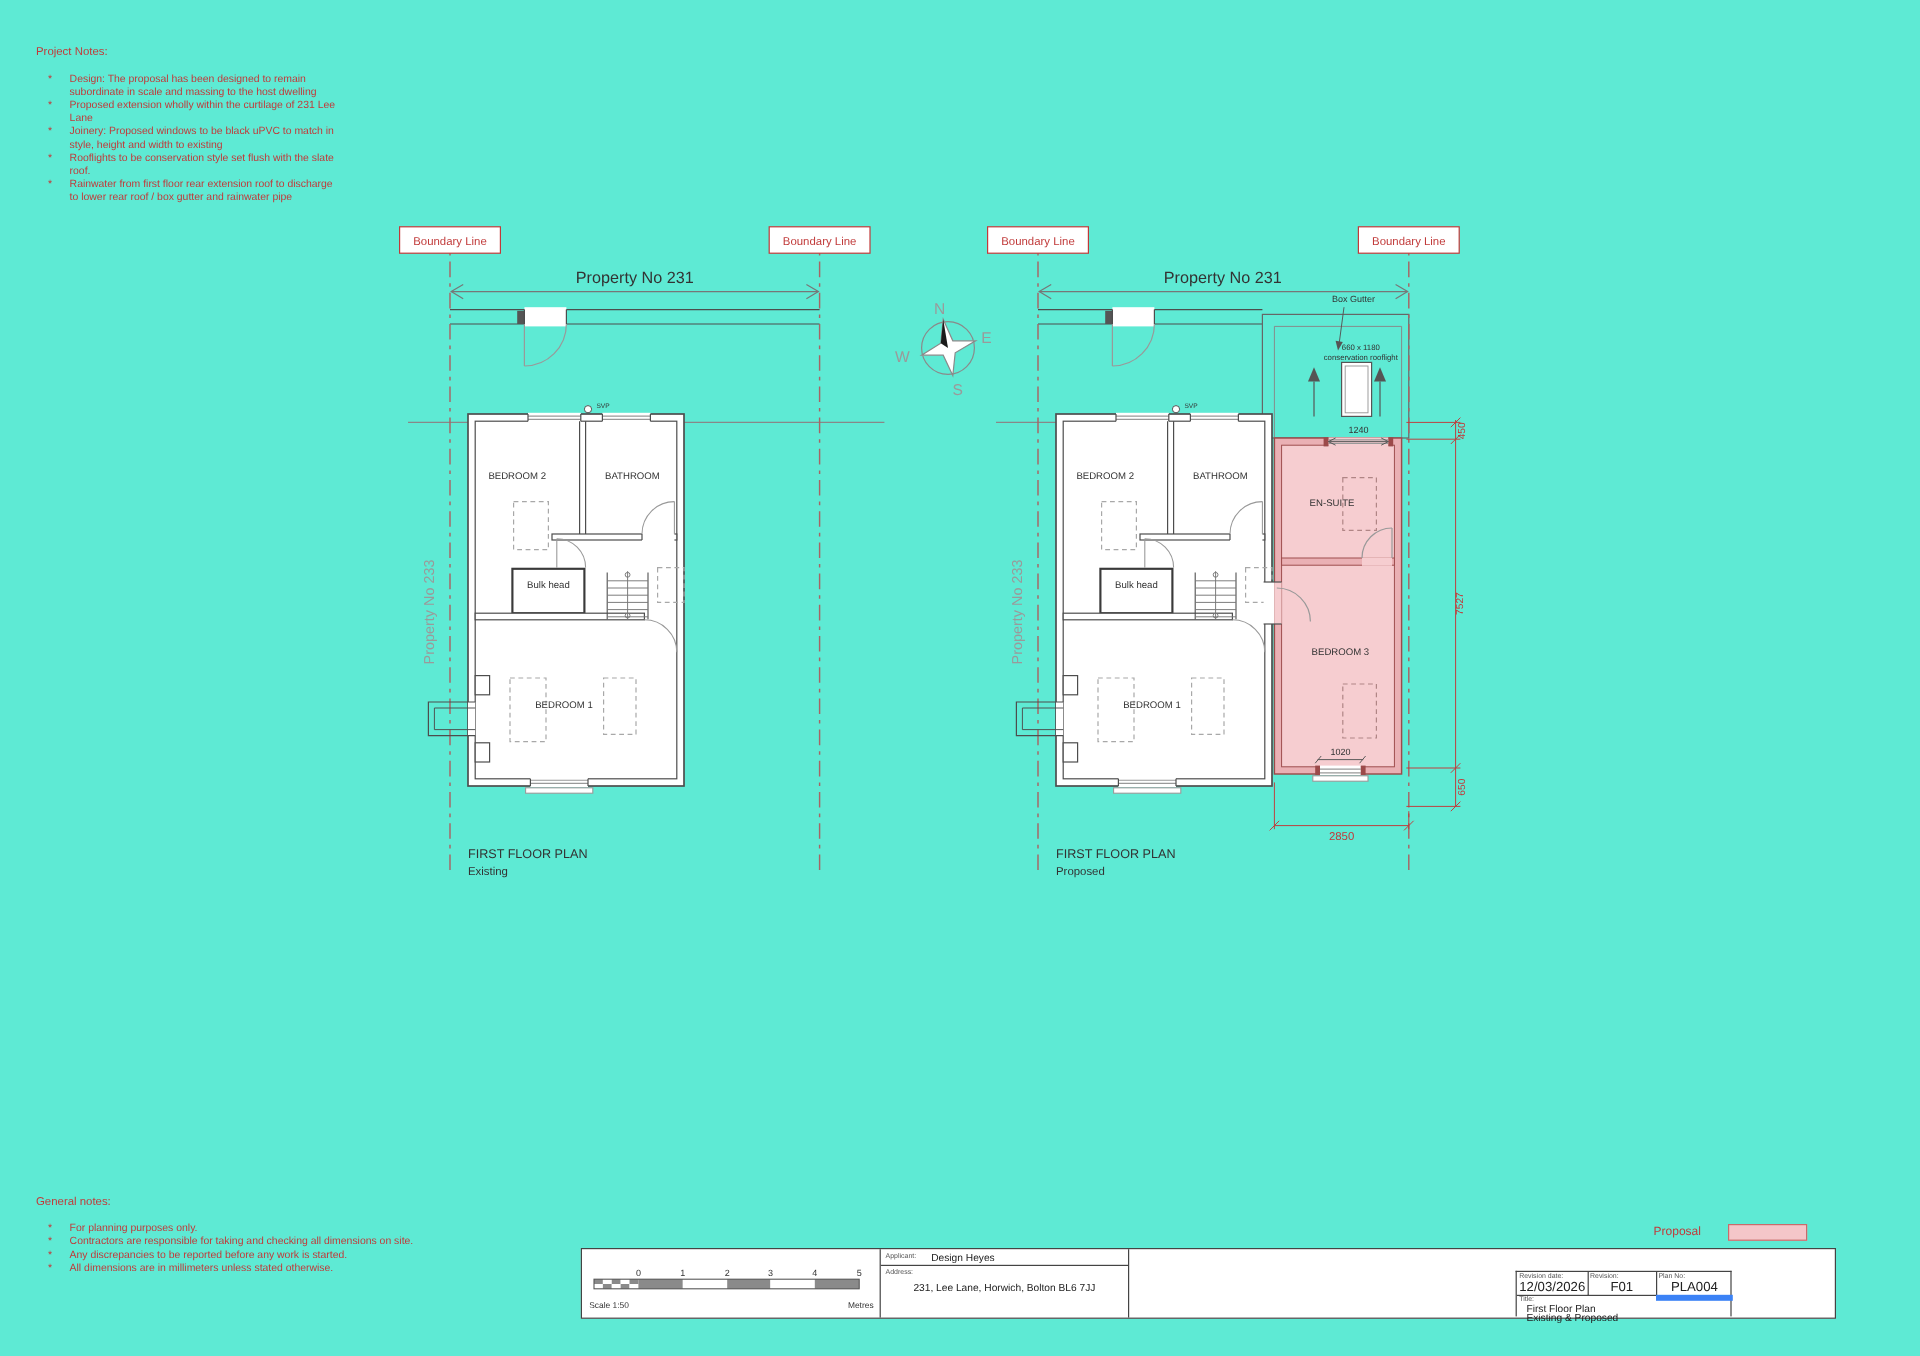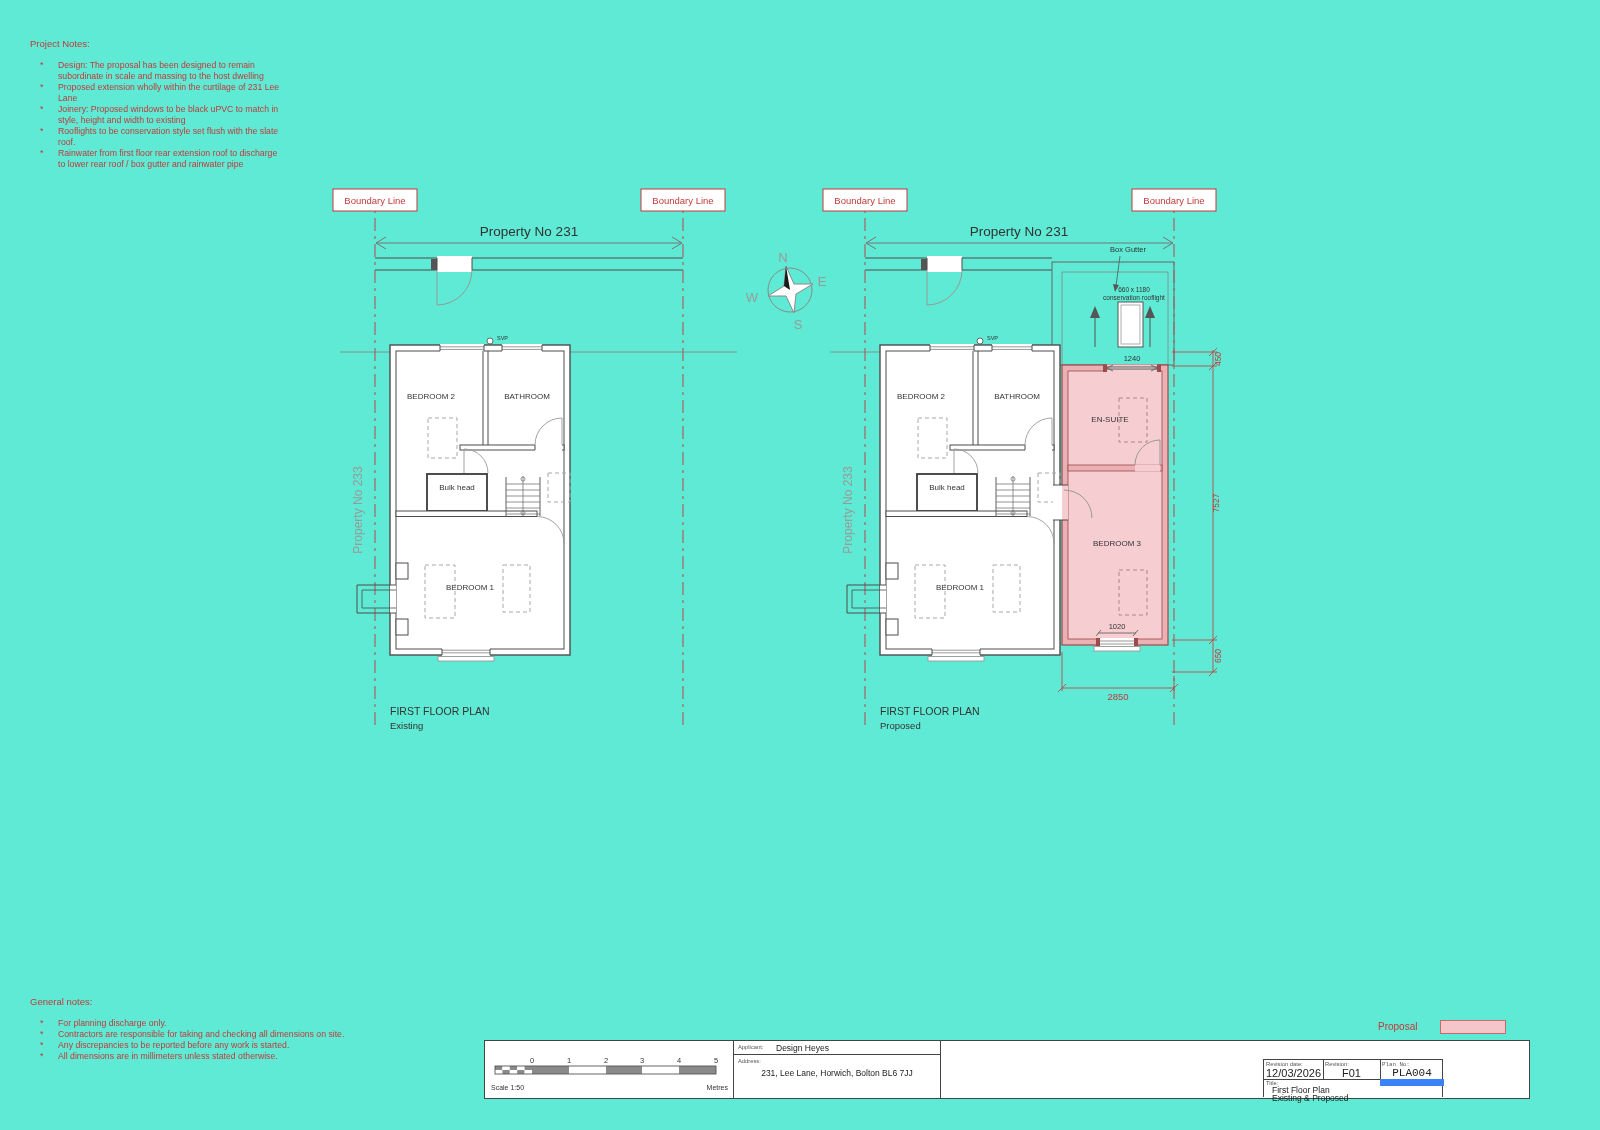--- a/index.html
+++ b/index.html
@@ -45,21 +45,21 @@
         <span class="nx">Rooflights to be conservation style set flush with the slate roof.</span>
       </div>
     <div class="note-row">
         <span class="nx">Rainwater from first floor rear extension roof to discharge to lower rear roof / box gutter and rainwater pipe</span>
       </div>
   </div>
 
   <div class="abs notes" style="left:30px;top:996px;width:348px;">
     <div class="nt">General notes:</div>
     <div class="note-row">
-        <span class="nx">For planning discharge only.</span>
+        <span class="nx">For planning purposes only.</span>
       </div>
     <div class="note-row">
         <span class="nx">Contractors are responsible for taking and checking all dimensions on site.</span>
       </div>
     <div class="note-row">
         <span class="nx">Any discrepancies to be reported before any work is started.</span>
       </div>
     <div class="note-row">
         <span class="nx">All dimensions are in millimeters unless stated otherwise.</span>
       </div>
@@ -354,21 +354,21 @@
 
     <div class="cell" style="left:778px;top:18px;width:180px;height:38px;border:1px solid #444;border-bottom:none;">
       <div style="position:absolute;left:0;top:0;width:59px;height:19px;border-right:1px solid #444;border-bottom:1px solid #444;">
         <span class="lblS" style="position:absolute;left:2px;top:1px;">Revision date:</span>
         <span class="val11" style="position:absolute;left:2px;top:7px;text-align:center;">12/03/2026</span>
       </div>
       <div style="position:absolute;left:59px;top:0;width:57px;height:19px;border-right:1px solid #444;border-bottom:1px solid #444;">
         <span class="lblS" style="position:absolute;left:2px;top:1px;">Revision:</span>
         <span class="val11" style="position:absolute;left:0;top:7px;width:100%;text-align:center;">F01</span>
       </div>
-      <div style="position:absolute;left:116px;top:0;width:64px;height:19px;border-bottom:7px solid #3b82f6;font-family:Liberation Mono, monospace;">
+      <div style="position:absolute;left:116px;top:0;width:64px;height:19px;border-bottom:5px solid #3b82f6;">
         <span class="lblS" style="position:absolute;left:2px;top:1px;">Plan No:</span>
         <span class="val11" style="position:absolute;left:0;top:7px;width:100%;text-align:center;">PLA004</span>
       </div>
       <div style="position:absolute;left:0;top:20px;width:180px;height:18px;">
         <span class="lblS" style="position:absolute;left:2px;top:0;">Title:</span>
         <span class="val8" style="position:absolute;left:8px;top:5px;">First Floor Plan</span>
         <span class="val8" style="position:absolute;left:8px;top:13px;">Existing &amp; Proposed</span>
       </div>
     </div>
   </div>

